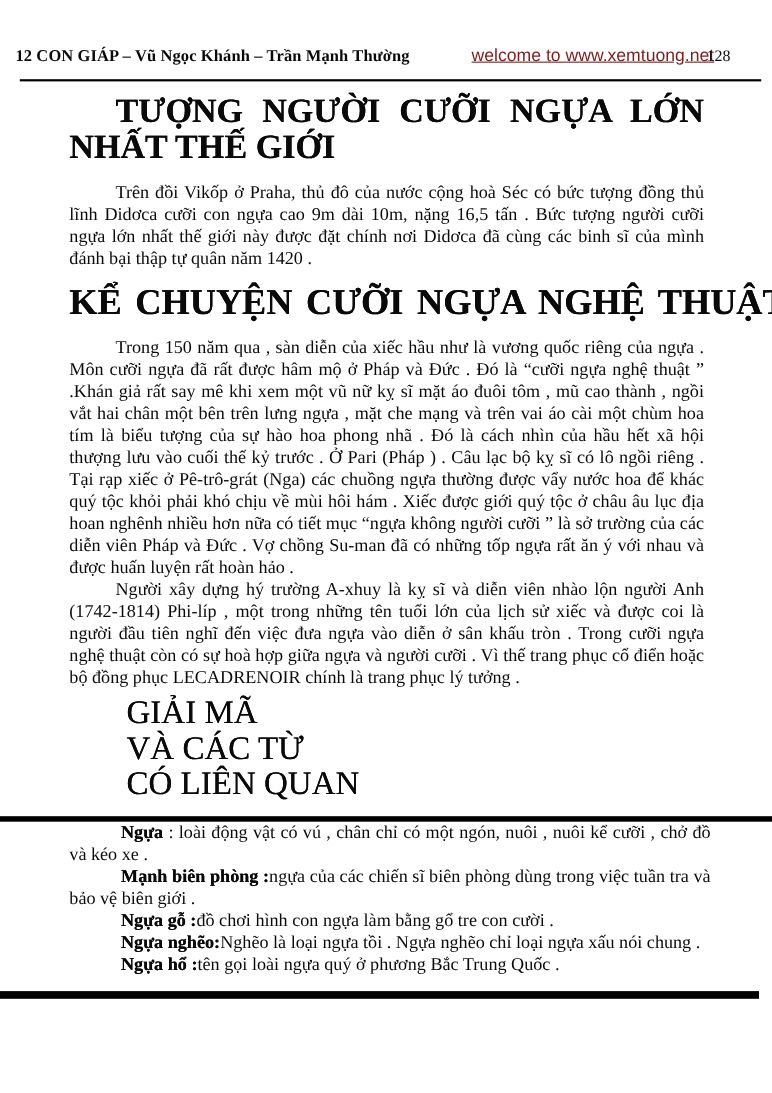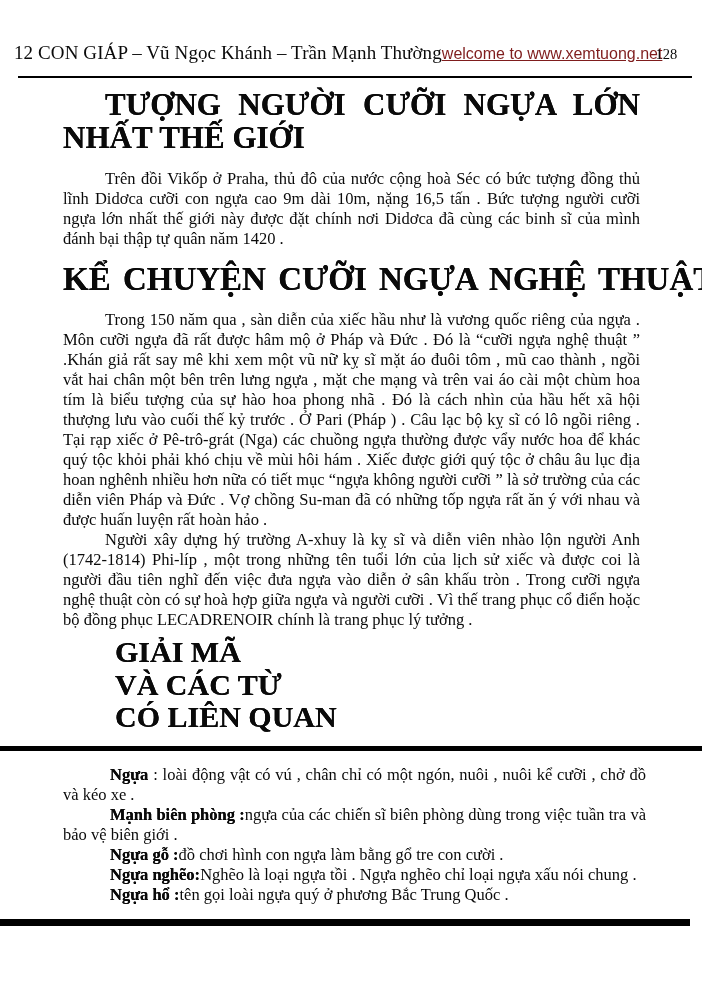--- a/index.html
+++ b/index.html
@@ -7,21 +7,21 @@
     width:702px;height:994px;background:#ffffff;color:#0a0a0a;
     font-family:"Liberation Serif","DejaVu Serif",serif;
     overflow:hidden;
   }
   .page{position:relative;width:702px;height:994px;background:#fff;}
   
   .hdr{
     display:flex;justify-content:space-between;align-items:baseline;
     padding:42px 38px 0 14px;
   }
-  .hdr-left{font-weight:normal;font-size:19px;white-space:nowrap;letter-spacing:.1px;}
+  .hdr-left{font-weight:bold;font-size:15px;white-space:nowrap;letter-spacing:.1px;}
   .hdr-right{white-space:nowrap;}
   .hdr-link{
     font-family:"Liberation Sans","DejaVu Sans",sans-serif;
     font-size:16px;color:#7f1d1d;text-decoration:underline;
   }
   .hdr-page{font-size:14.5px;margin-left:-7px;}
   .hdr-rule{height:2px;background:#000;width:674px;margin:12px 10px 0 18px;}
   
   .title1{
     font-size:31px;font-weight:bold;line-height:33px;
@@ -34,25 +34,25 @@
   }
   .para1{margin-top:12px;}
   .title2{
     font-size:33px;font-weight:bold;text-align:center;
     margin:12px 62px 0 63px;word-spacing:4px;white-space:nowrap;
     text-shadow:0 0 .5px #000;
   }
   .para2{margin-top:12px;}
   .para3{margin-top:0;}
   .big-heading{
-    font-size:30px;font-weight:bold;line-height:32.5px;
+    font-size:30px;font-weight:normal;line-height:32.5px;
     margin:6px 0 0 115px;text-shadow:0 0 .5px #000;
   }
   .rule-mid{width:702px;height:5px;background:#000;margin-top:12px;}
-  .defs{margin-top:14px;}
+  .defs{}
   .def{
     font-size:16.5px;line-height:20px;text-align:justify;
     margin:0 56px 0 63px;text-indent:47px;
   }
   .def b{text-shadow:0 0 .4px #000;}
   .rule-bottom{width:690px;height:7px;background:#000;margin-top:14px;}
 </style>
 </head>
 <body>
 

